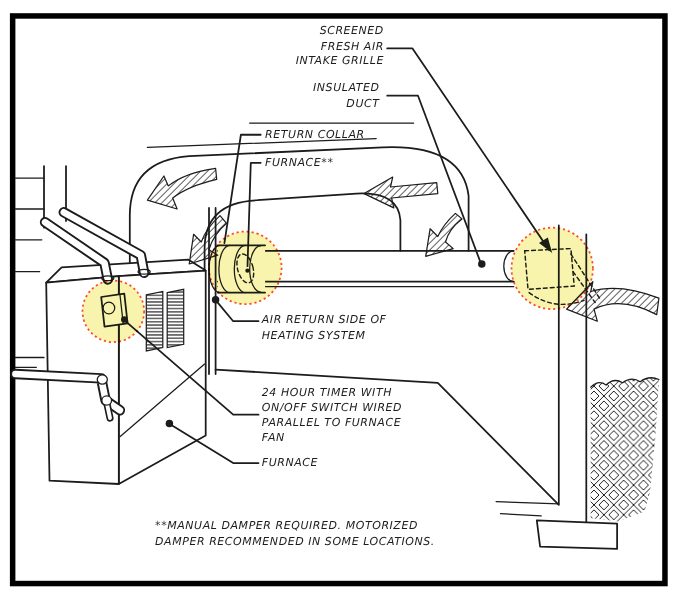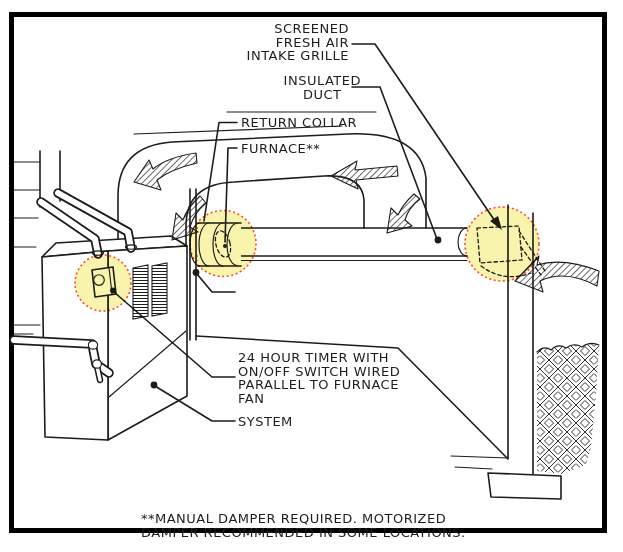--- a/index.html
+++ b/index.html
@@ -1,22 +1,22 @@
 <!DOCTYPE html>
 <html style="--line: #1c1c1c; --frame: #000000; --background: #ffffff; --highlight-fill: #f2e95e; --highlight-border: #ff4a22;"><head>
 <meta charset="utf-8">
 <style>
   html,body{margin:0;padding:0;background:#fff;}
   .canvas{position:relative;width:623px;height:552px;background:var(--background,#fff);
           font-family:"DejaVu Sans",sans-serif;overflow:hidden;}
   .frame{position:absolute;left:9px;top:12px;width:598px;height:521px;
          border:5px solid var(--frame,#000);box-sizing:border-box;}
   svg.draw{position:absolute;left:0;top:0;}
-  .lbl{position:absolute;font-size:13px;line-height:13.5px;letter-spacing:.5px;
-       color:#1d1d1d;white-space:pre-line;}
+  .lbl{position:absolute;font-size:10px;line-height:13.5px;letter-spacing:.5px;
+       color:#1d1d1d;white-space:pre-line;font-style:italic;}
   .r{text-align:right;}
   
   .ln{fill:none;stroke:var(--line,#1c1c1c);stroke-width:1.6;stroke-linecap:round;stroke-linejoin:round;}
   .thin{stroke-width:1.15;}
   .wh{fill:#fff;}
   .solid{fill:var(--line,#1c1c1c);stroke:none;}
   .dash{fill:none;stroke:var(--line,#1c1c1c);stroke-width:1.3;stroke-dasharray:3.5 2.8;stroke-linecap:round;}
   .pipe-o{fill:none;stroke:var(--line,#1c1c1c);stroke-width:9.5;stroke-linecap:round;stroke-linejoin:round;}
   .pipe-i{fill:none;stroke:#fff;stroke-width:6;stroke-linecap:round;stroke-linejoin:round;}
   .band{fill:url(#hatch);stroke:var(--line,#1c1c1c);stroke-width:1.1;stroke-linejoin:round;}
@@ -150,24 +150,26 @@
     </g>
 
     <circle class="hl" cx="103" cy="283" r="28"></circle>
     <circle class="hl" cx="223" cy="243.5" r="33"></circle>
     <circle class="hl" cx="502" cy="244" r="37"></circle>
   </svg>
 
   <div class="lbl r" style="right:274px;top:22px;">SCREENED
 FRESH AIR
 INTAKE GRILLE</div>
-  <div class="lbl r" style="right:262px;top:74px;text-align:center;">INSULATED
+  <div class="lbl r" style="right:278px;top:74px;">INSULATED
 DUCT</div>
   <div class="lbl" style="left:241px;top:116px;">RETURN COLLAR</div>
   <div class="lbl" style="left:241px;top:142px;">FURNACE**</div>
+  <div class="lbl" style="left:238px;top:285px;">AIR RETURN SIDE OF
+HEATING SYSTEM</div>
   <div class="lbl" style="left:238px;top:351px;">24 HOUR TIMER WITH
 ON/OFF SWITCH WIRED
 PARALLEL TO FURNACE
 FAN</div>
-  <div class="lbl" style="left:238px;top:415px;">SYSTEM</div>
-  <div class="lbl" style="left:141px;top:512px;">**MANUAL DAMPER REQUIRED.  MOTORIZED
+  <div class="lbl" style="left:238px;top:415px;">FURNACE</div>
+  <div class="lbl" style="left:141px;top:472px;">**MANUAL DAMPER REQUIRED.  MOTORIZED
 DAMPER RECOMMENDED IN SOME LOCATIONS.</div>
 </div>
 
 </body></html>

